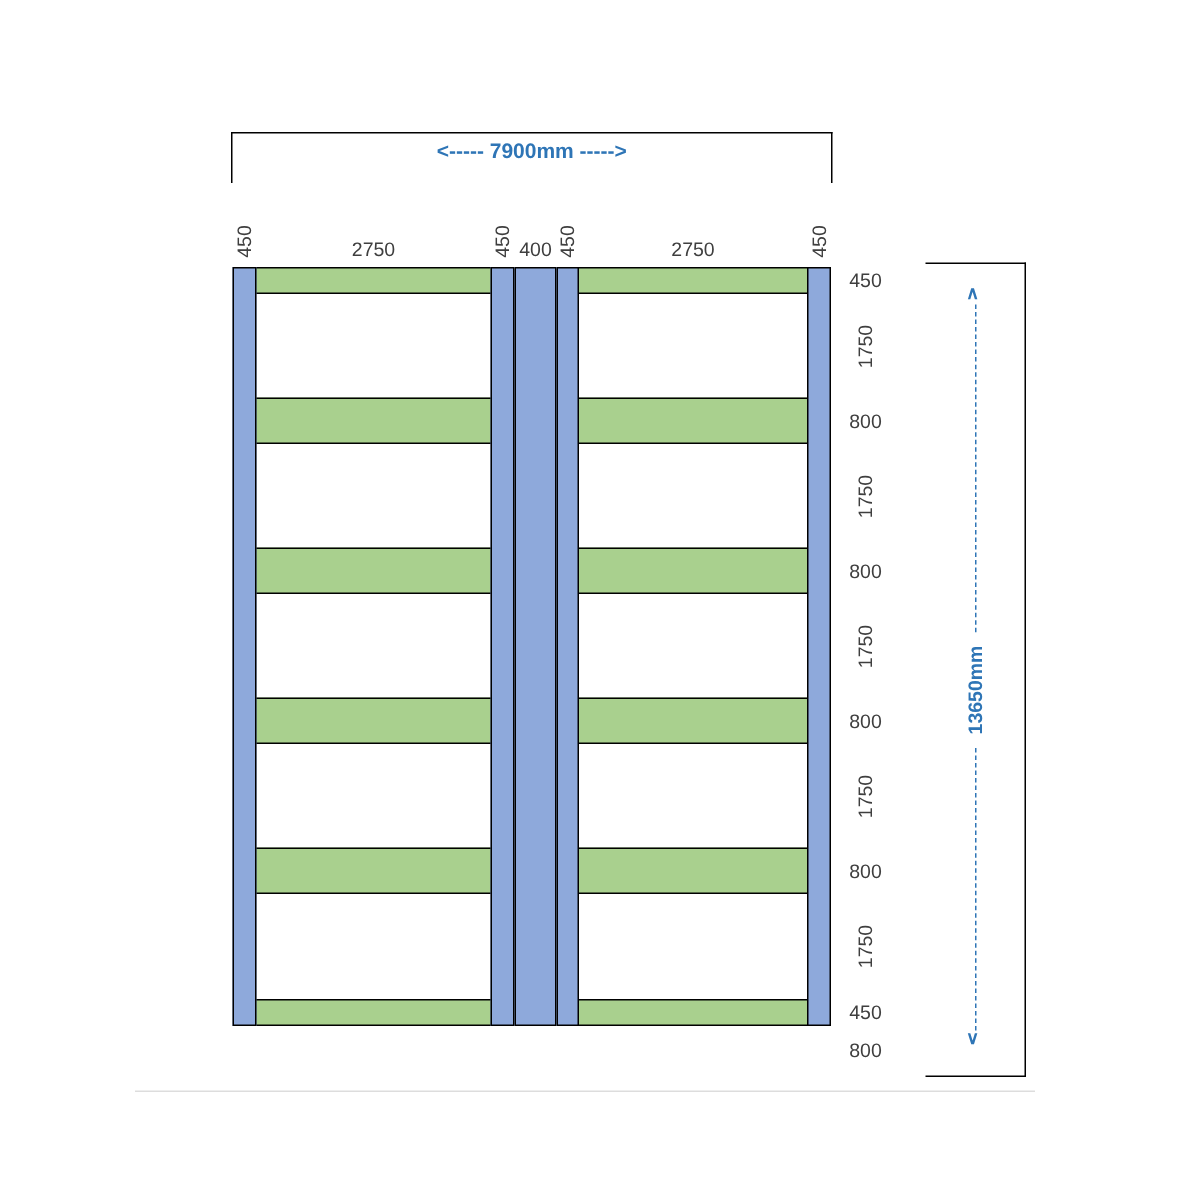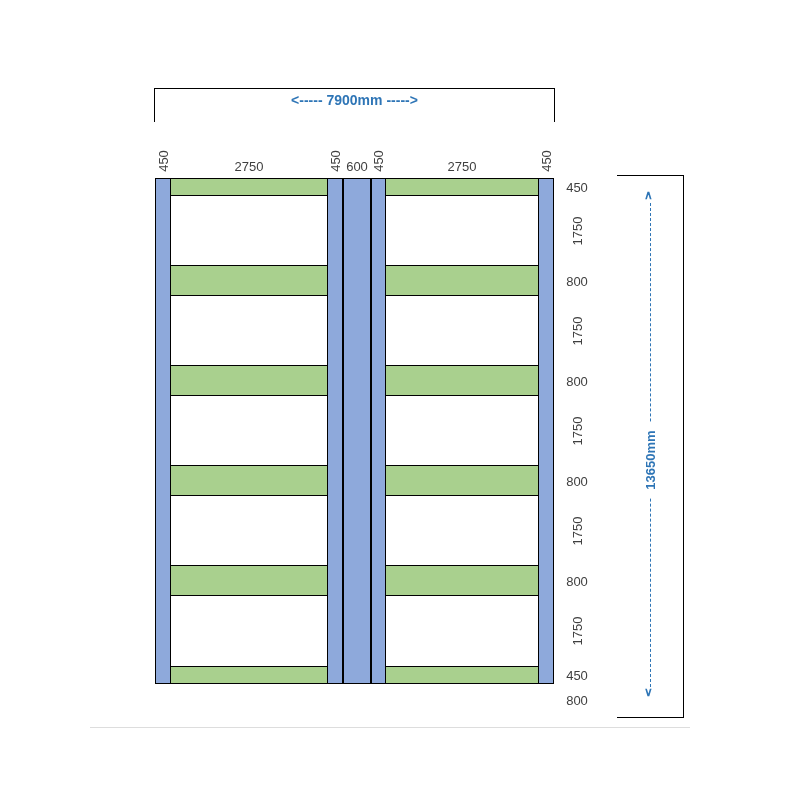--- a/index.html
+++ b/index.html
@@ -52,21 +52,21 @@
 <body>
 
 <div id="canvas">
 
   <div class="bracket-top"></div>
   <div class="top-dim-label dim-blue">&lt;----- 7900mm -----&gt;</div>
 
   <span class="num rot" style="left:163px;top:161px;">450</span>
   <span class="num" style="left:249px;top:166px;">2750</span>
   <span class="num rot" style="left:335px;top:161px;">450</span>
-  <span class="num" style="left:357px;top:166px;">600</span>
+  <span class="num" style="left:357px;top:166px;">400</span>
   <span class="num rot" style="left:378px;top:161px;">450</span>
   <span class="num" style="left:462px;top:166px;">2750</span>
   <span class="num rot" style="left:546px;top:161px;">450</span>
 
   <div id="structure">
 
     <div class="bar bay1" style="top:0;height:18px;"></div>
     <div class="bar bay1" style="top:87px;height:31px;"></div>
     <div class="bar bay1" style="top:187px;height:31px;"></div>
     <div class="bar bay1" style="top:287px;height:31px;"></div>

